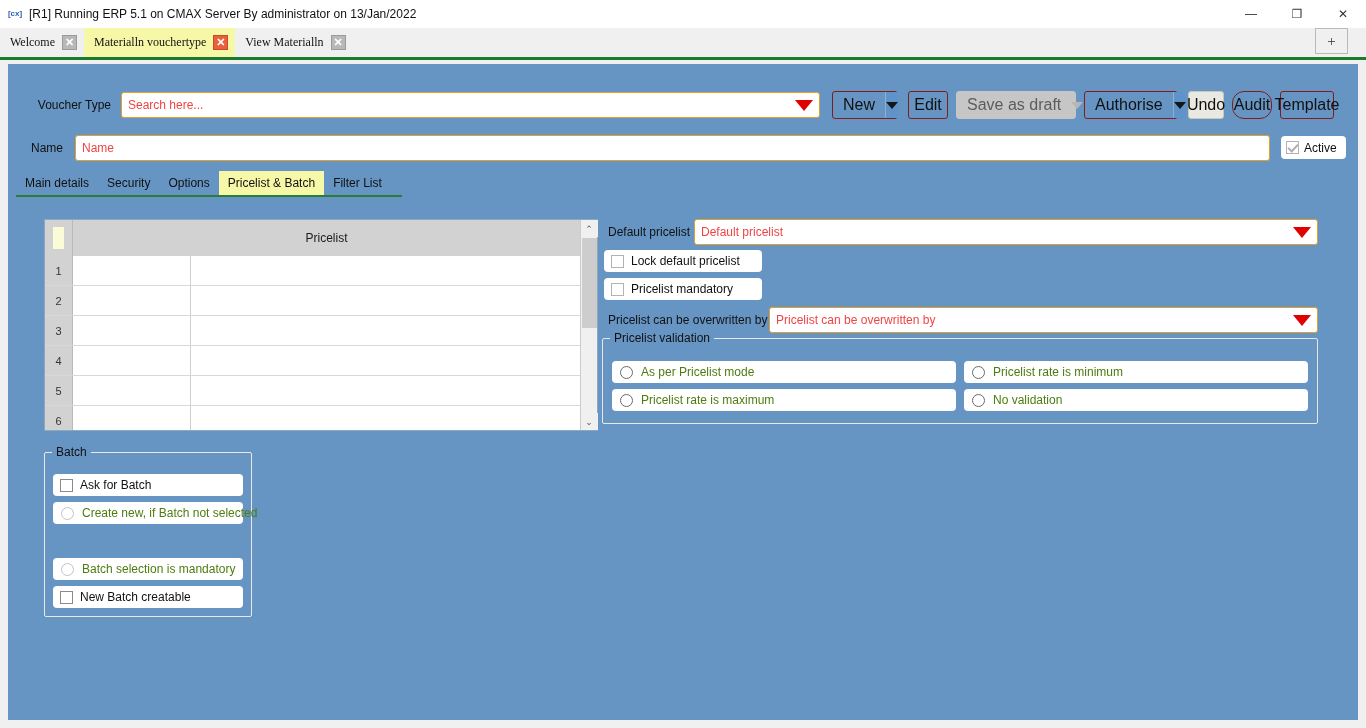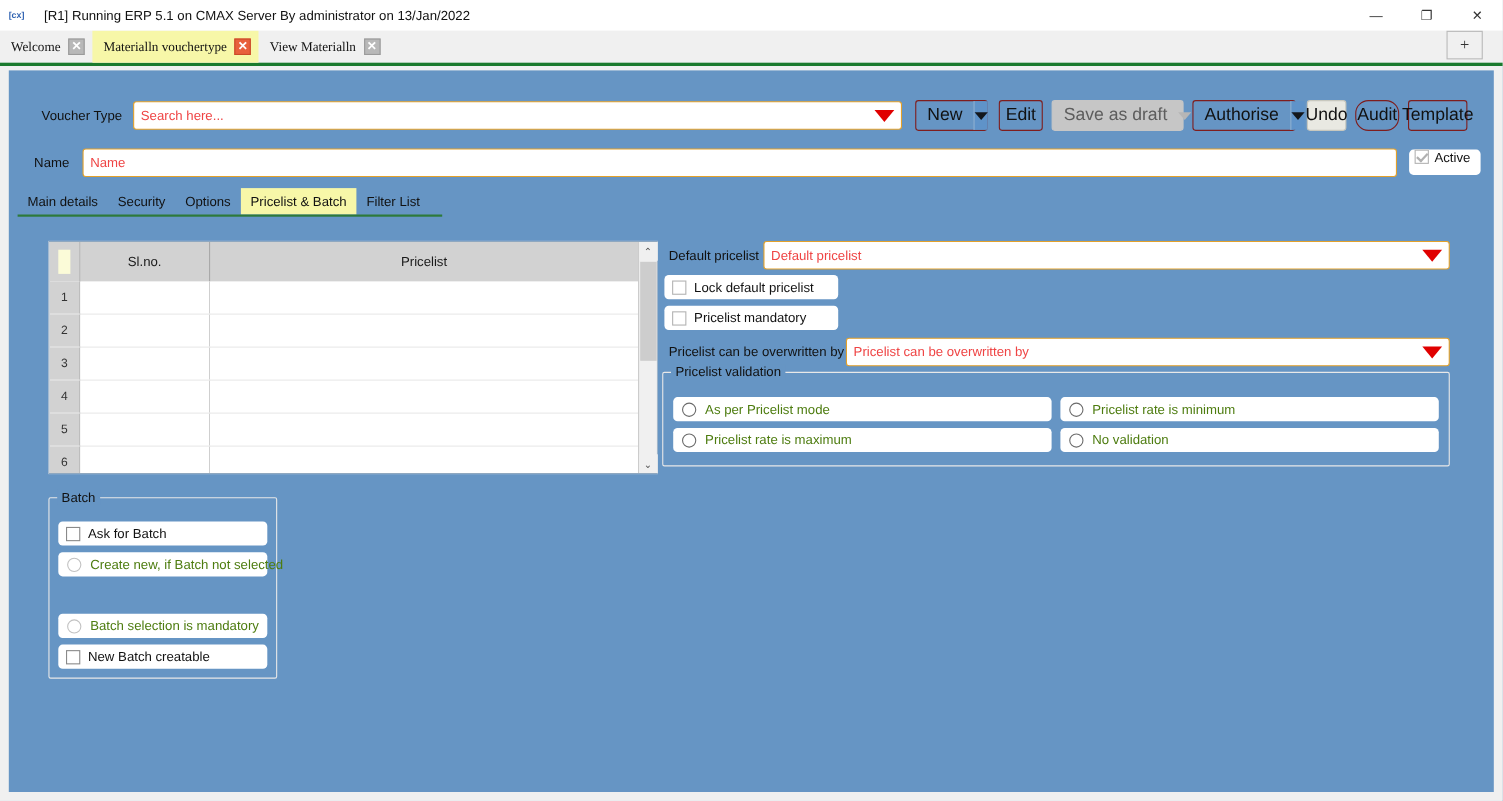--- a/index.html
+++ b/index.html
@@ -13,21 +13,21 @@
     color: #1a1a1a;
   }
 
   
   .titlebar {
     position: absolute; left: 0; top: 0; width: 1366px; height: 28px;
     background: #ffffff;
     display: flex; align-items: center;
   }
   .app-icon {
-    width: 16px; height: 16px; margin-left: 7px; margin-right: 17px;
+    width: 16px; height: 16px; margin-left: 7px; margin-right: 6px;
     font-size: 8px; line-height: 16px; text-align: center;
     color: #2b5fb0; font-weight: bold;
     font-family: "Liberation Sans", sans-serif;
   }
   .title-text {
     font-size: 12px; color: #111; white-space: nowrap;
   }
   .win-buttons { margin-left: auto; display: flex; height: 28px; }
   .win-btn {
     width: 46px; height: 28px;
@@ -149,21 +149,21 @@
   .btn-draft    { left: 956px; width: 120px; }
   .btn-auth     { left: 1084px; width: 94px; }
   .btn-undo     { left: 1188px; width: 36px; justify-content: center; }
   .btn-audit    { left: 1232px; width: 40px; justify-content: center; }
   .btn-template { left: 1280px; width: 54px; justify-content: center; }
 
   .active-chk {
     position: absolute; left: 1281px; top: 136px;
     width: 65px; height: 23px;
     background: #ffffff; border-radius: 4px;
-    display: flex; align-items: flex-start; gap: 5px;
+    display: flex; align-items: center; gap: 5px;
     padding-left: 5px;
     font-size: 12px; color: #111;
   }
   .cbox {
     width: 13px; height: 13px;
     background: #fff; border: 1px solid #8a8a8a;
     display: inline-block; position: relative;
     flex: none;
   }
   .cbox.checked-grey::after {
@@ -351,21 +351,20 @@
       </div>
   </div>
   <div class="subtabs-underline" style="left:8px;top:131px;width:386px;"></div>
 
   <div class="gridbox" style="left:36px;top:155px;">
     <div class="grid-inner">
       <div class="grid-head">
         <div class="gh-sel">
             <i></i>
           </div>
-        <div class="gh-sl">Sl.no.</div>
         <div class="gh-pl">Pricelist</div>
       </div>
       <div class="grid-row">
         <div class="gr-num">1</div>
         <div class="gr-c1"></div>
         <div class="gr-c2"></div>
       </div>
       <div class="grid-row">
         <div class="gr-num">2</div>
         <div class="gr-c1"></div>

